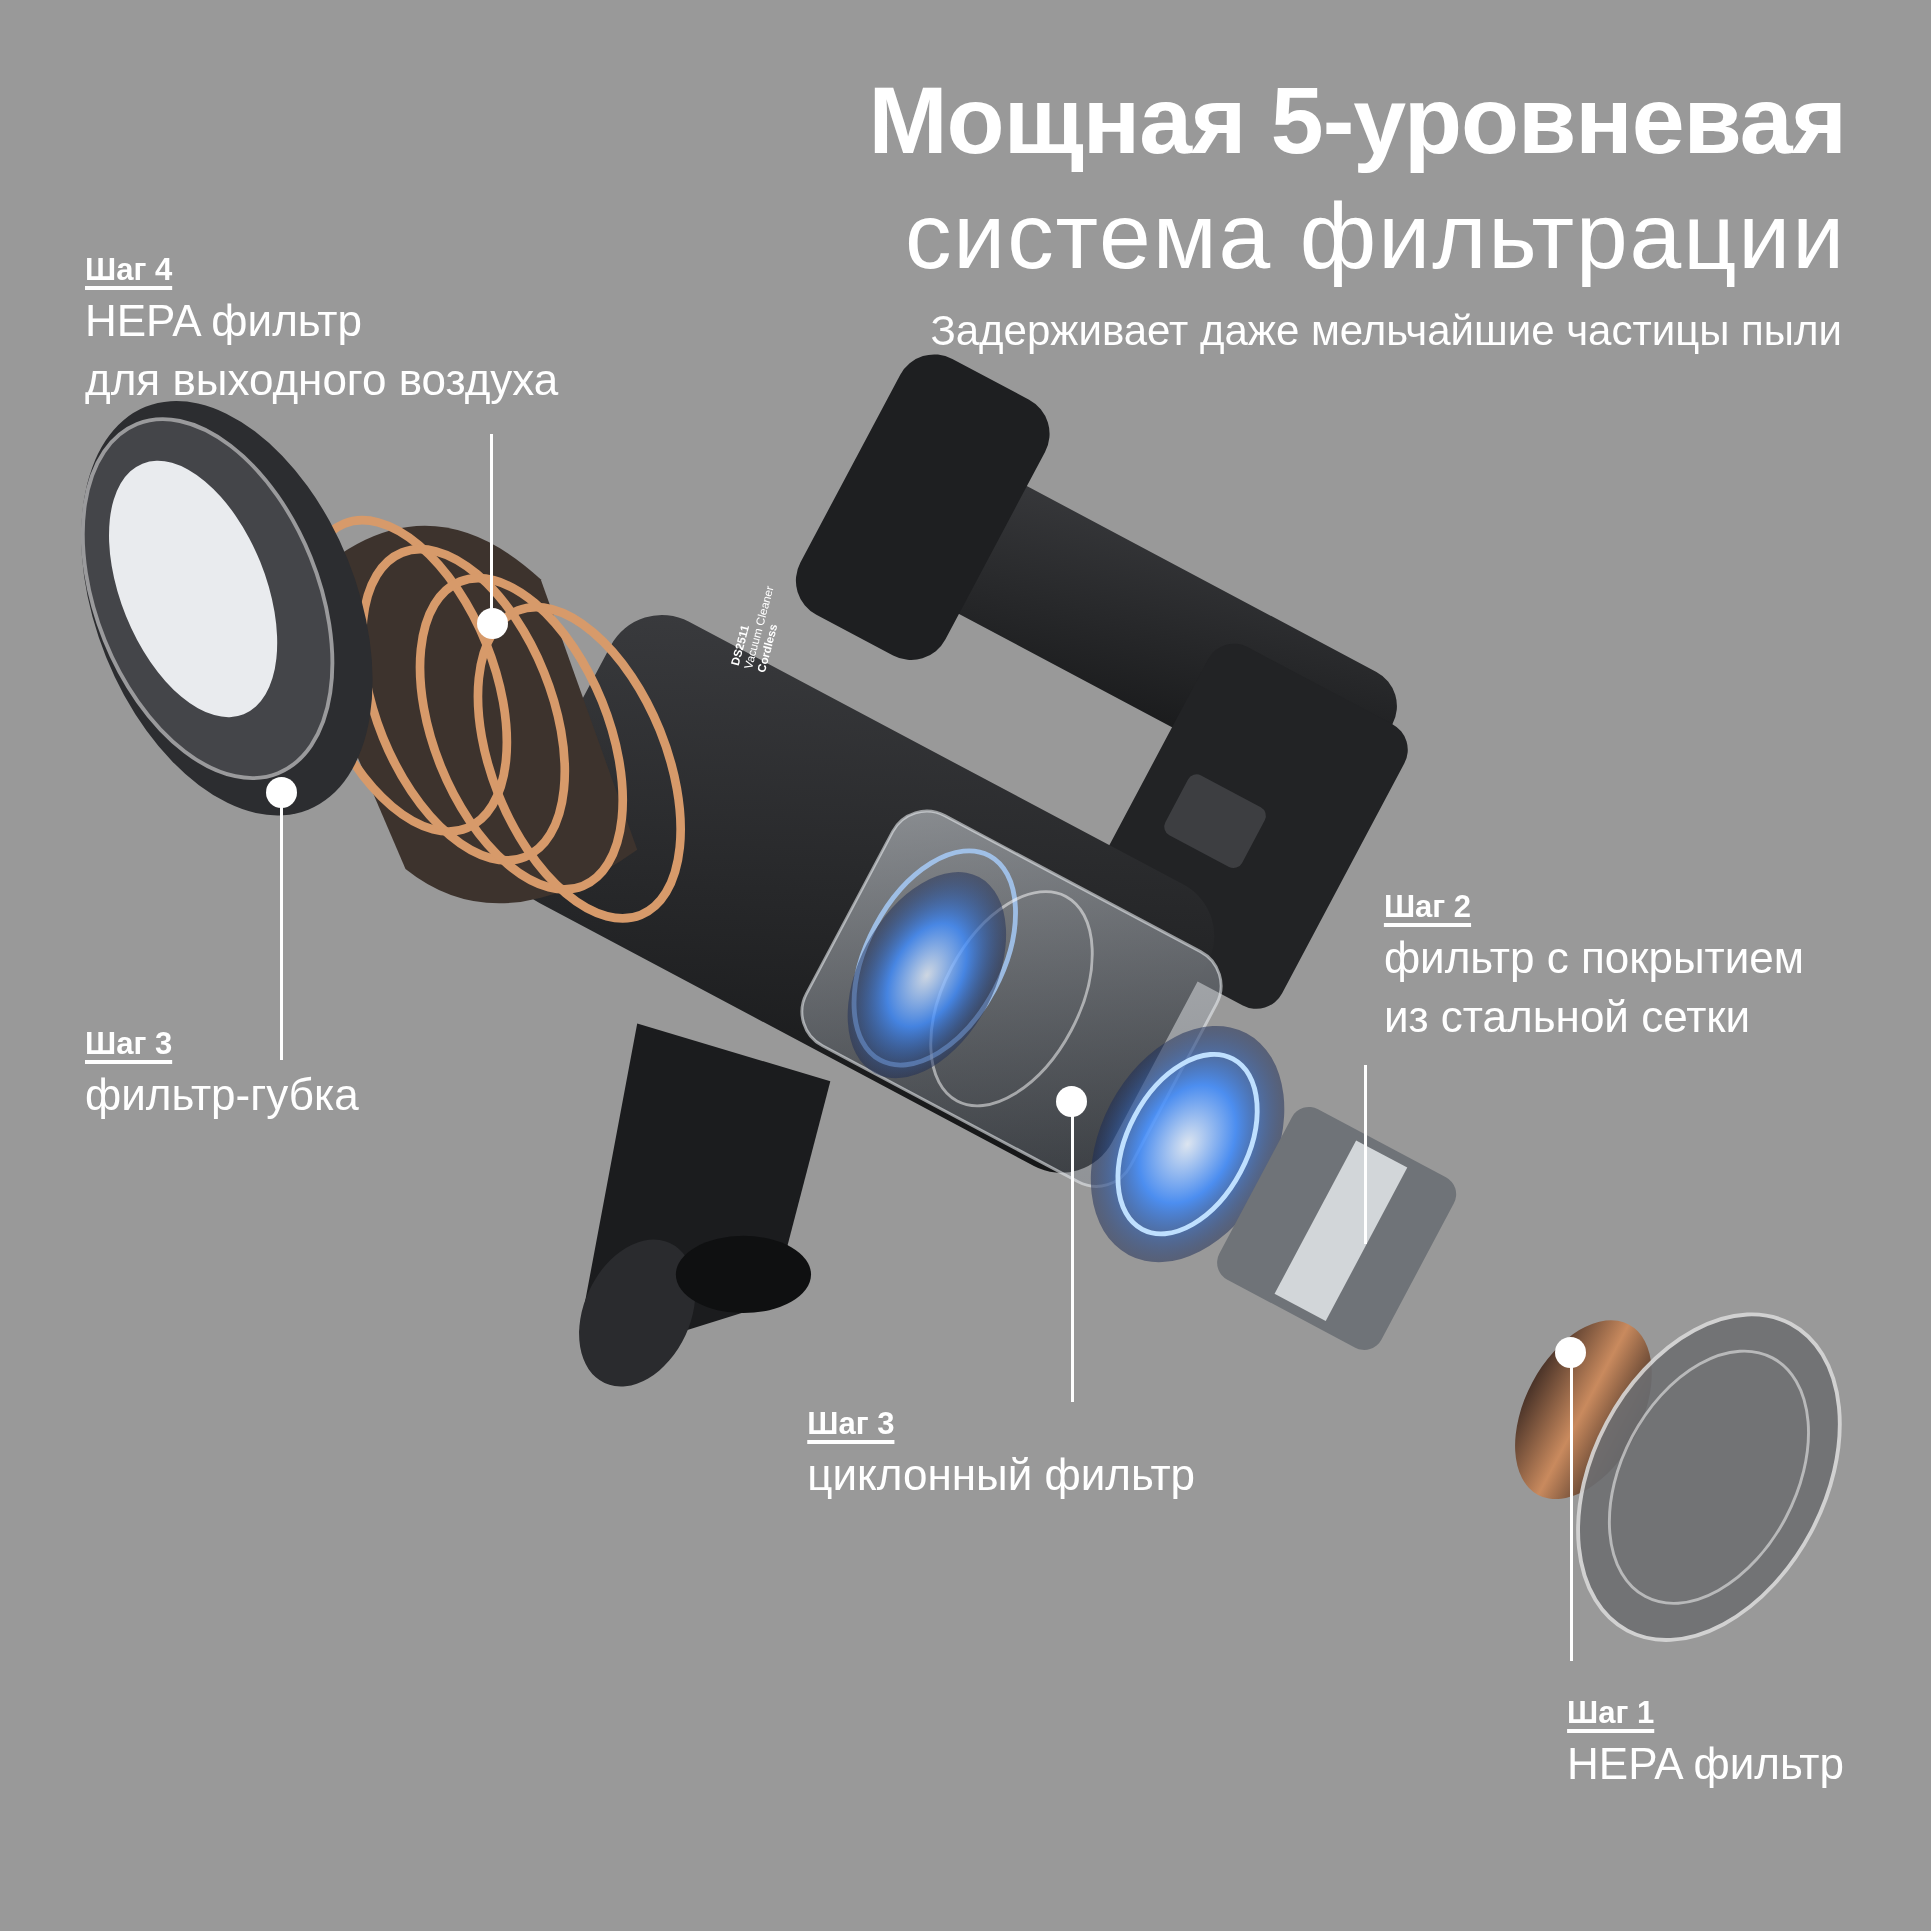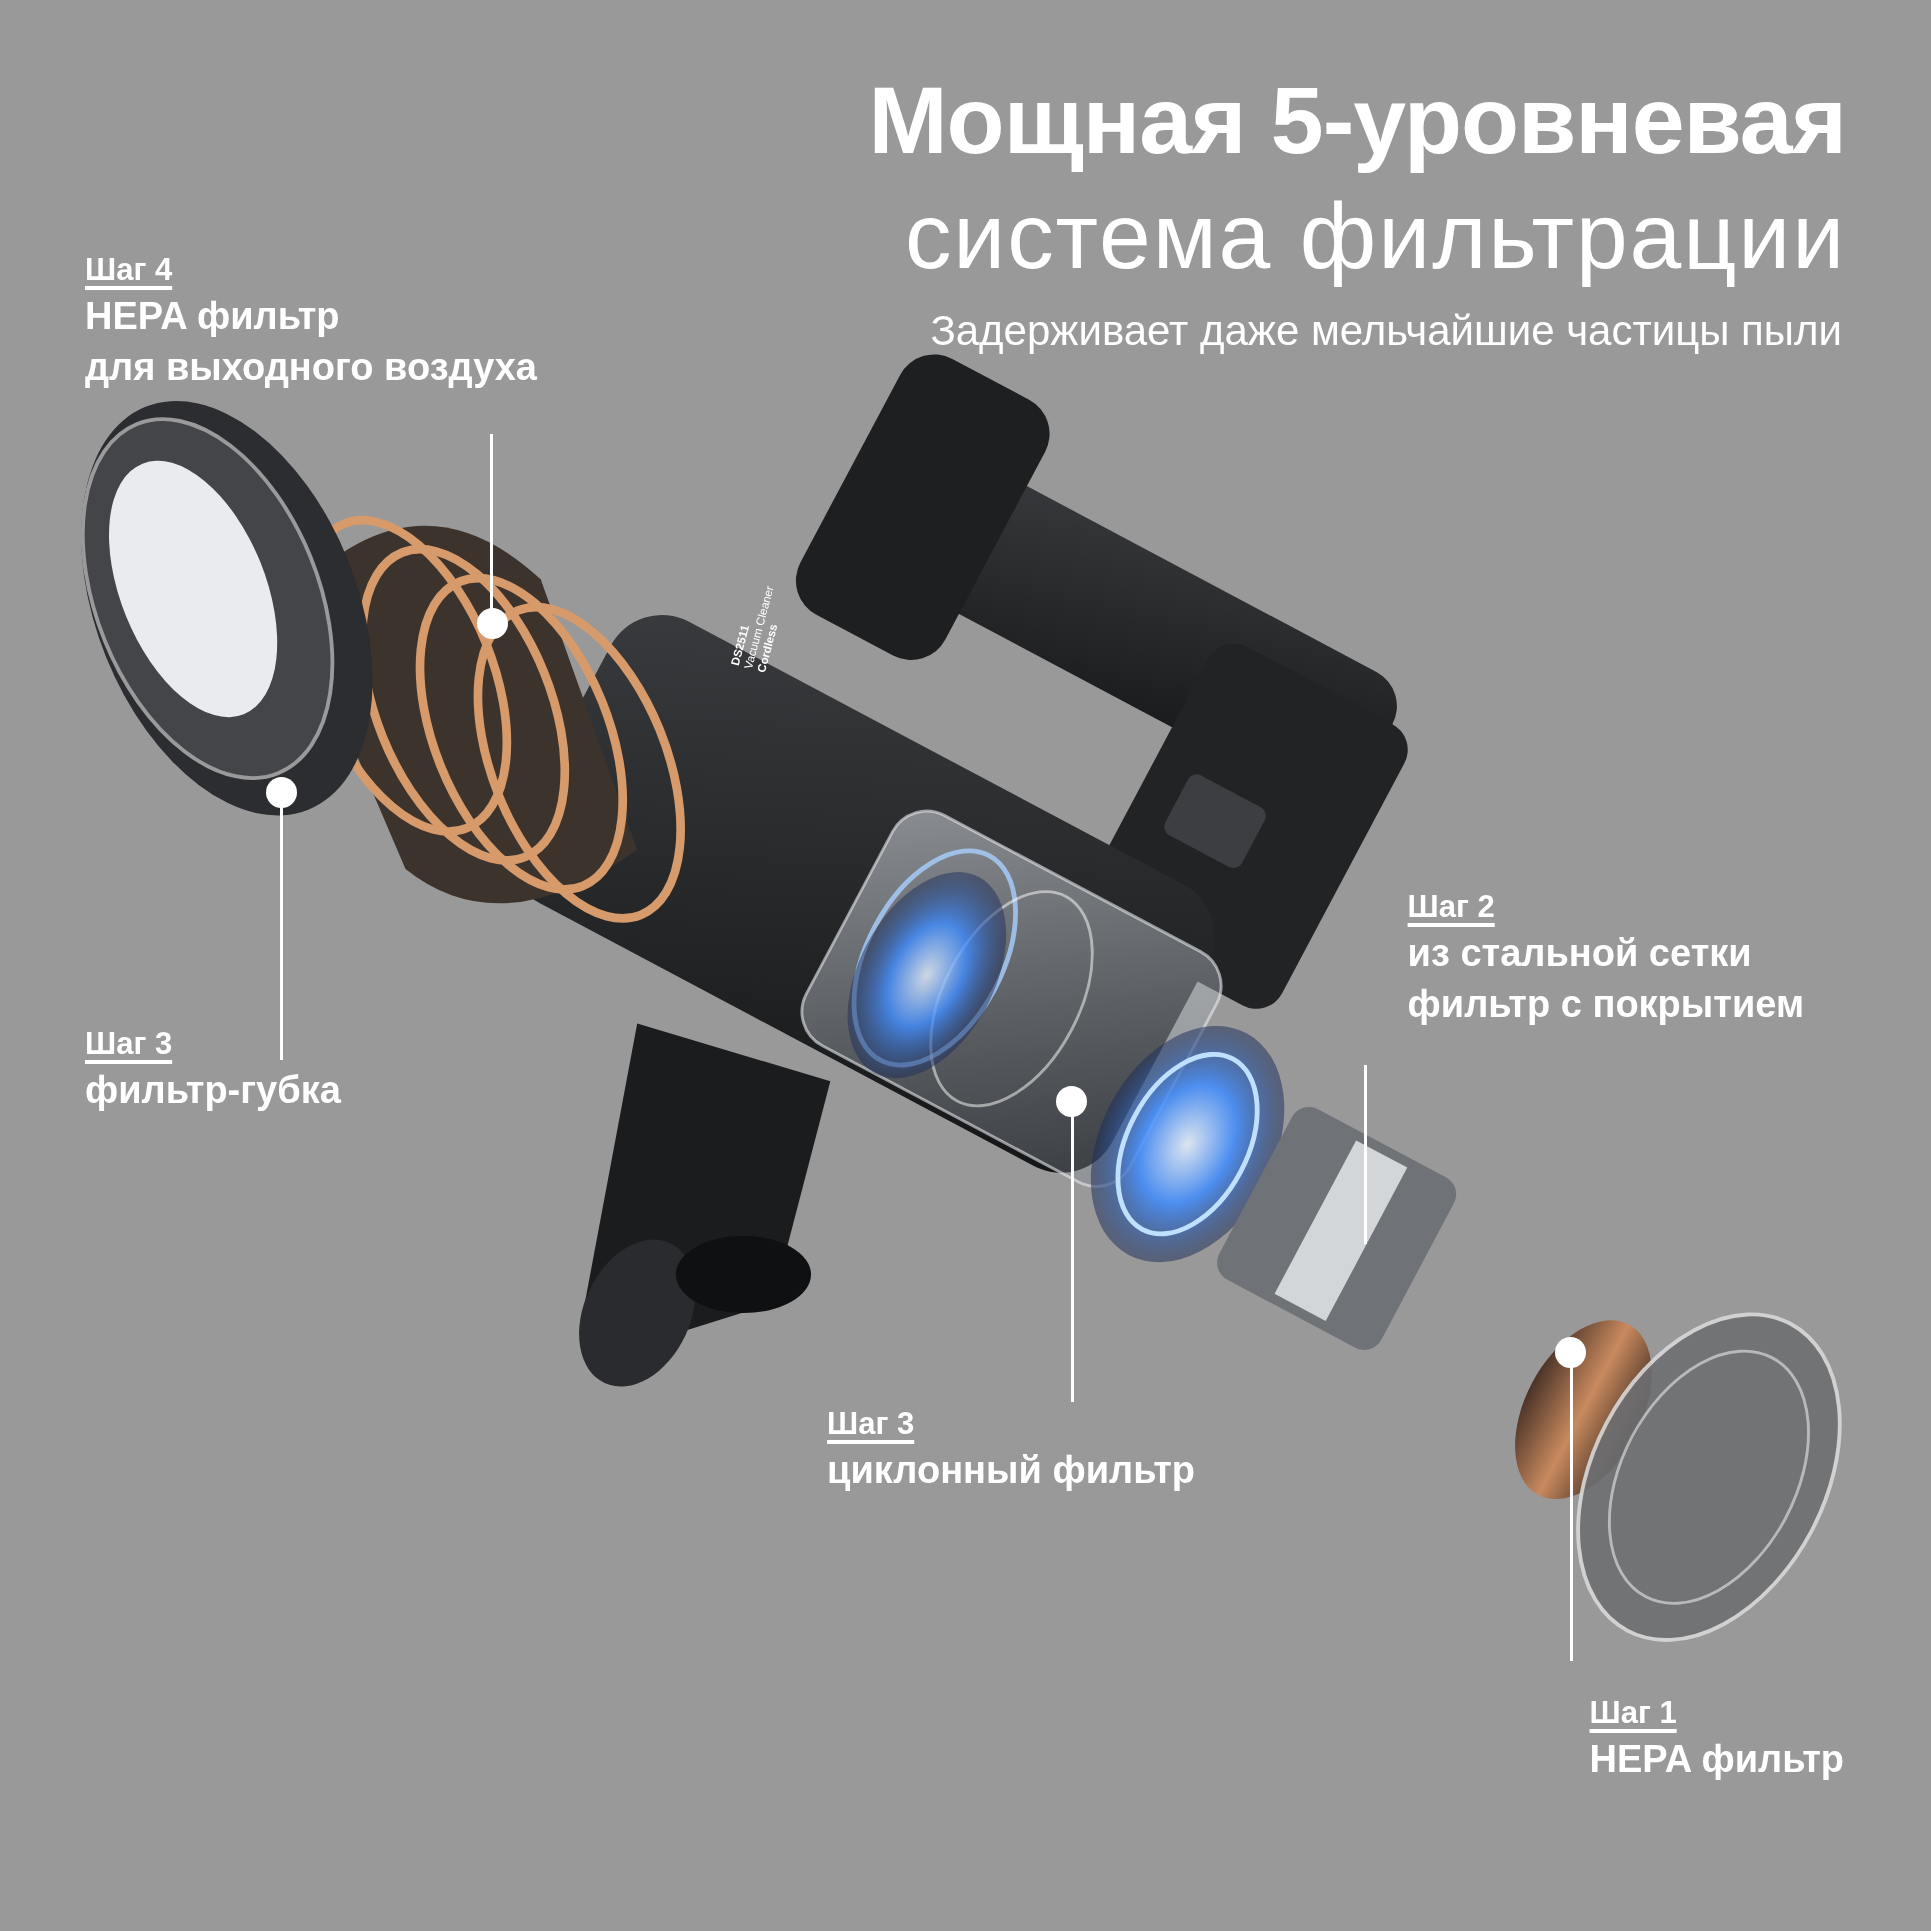--- a/index.html
+++ b/index.html
@@ -27,21 +27,21 @@
       font-size: 42px; font-weight: 400;
       text-align: right; white-space: nowrap;
     }
     
     .step { line-height: 1.35; }
     .step .head {
       font-size: 31px; font-weight: 700; text-decoration: underline;
       text-decoration-thickness: 3.9px; text-underline-offset: 5.8px;
       display: block;
     }
-    .step .desc { font-size: 38px; font-weight: 700; display: block; white-space: nowrap; }
+    .step .desc { font-size: 44px; font-weight: 400; display: block; white-space: nowrap; }
     .step.right { text-align: left; }
 
     
     .vline { width: 2.9px; background: #ffffff; }
     .dot { width: 31px; height: 31px; border-radius: 50%; background: #ffffff; }
 
     
     .illustration { left: 0; top: 0; width: 1931px; height: 1931px; }
   </style>
 </head>
@@ -144,22 +144,22 @@
 
 <div class="abs step" style="left:85px; top:1023px;">
   <span class="head">Шаг 3</span>
   <span class="desc">фильтр-губка</span>
 </div>
 <div class="abs vline" style="left:280px; top:792px; height:268px;"></div>
 <div class="abs dot" style="left:266px; top:777px;"></div>
 
 <div class="abs step right" style="right:127px; top:886px;">
   <span class="head">Шаг 2</span>
+  <span class="desc">фильтр с покрытием</span>
   <span class="desc">из стальной сетки</span>
-  <span class="desc">фильтр с покрытием</span>
 </div>
 <div class="abs vline" style="left:1364px; top:1065px; height:179px;"></div>
 
 <div class="abs step right" style="right:736px; top:1403px;">
   <span class="head">Шаг 3</span>
   <span class="desc">циклонный фильтр</span>
 </div>
 <div class="abs vline" style="left:1071px; top:1101px; height:301px;"></div>
 <div class="abs dot" style="left:1056px; top:1086px;"></div>
 

